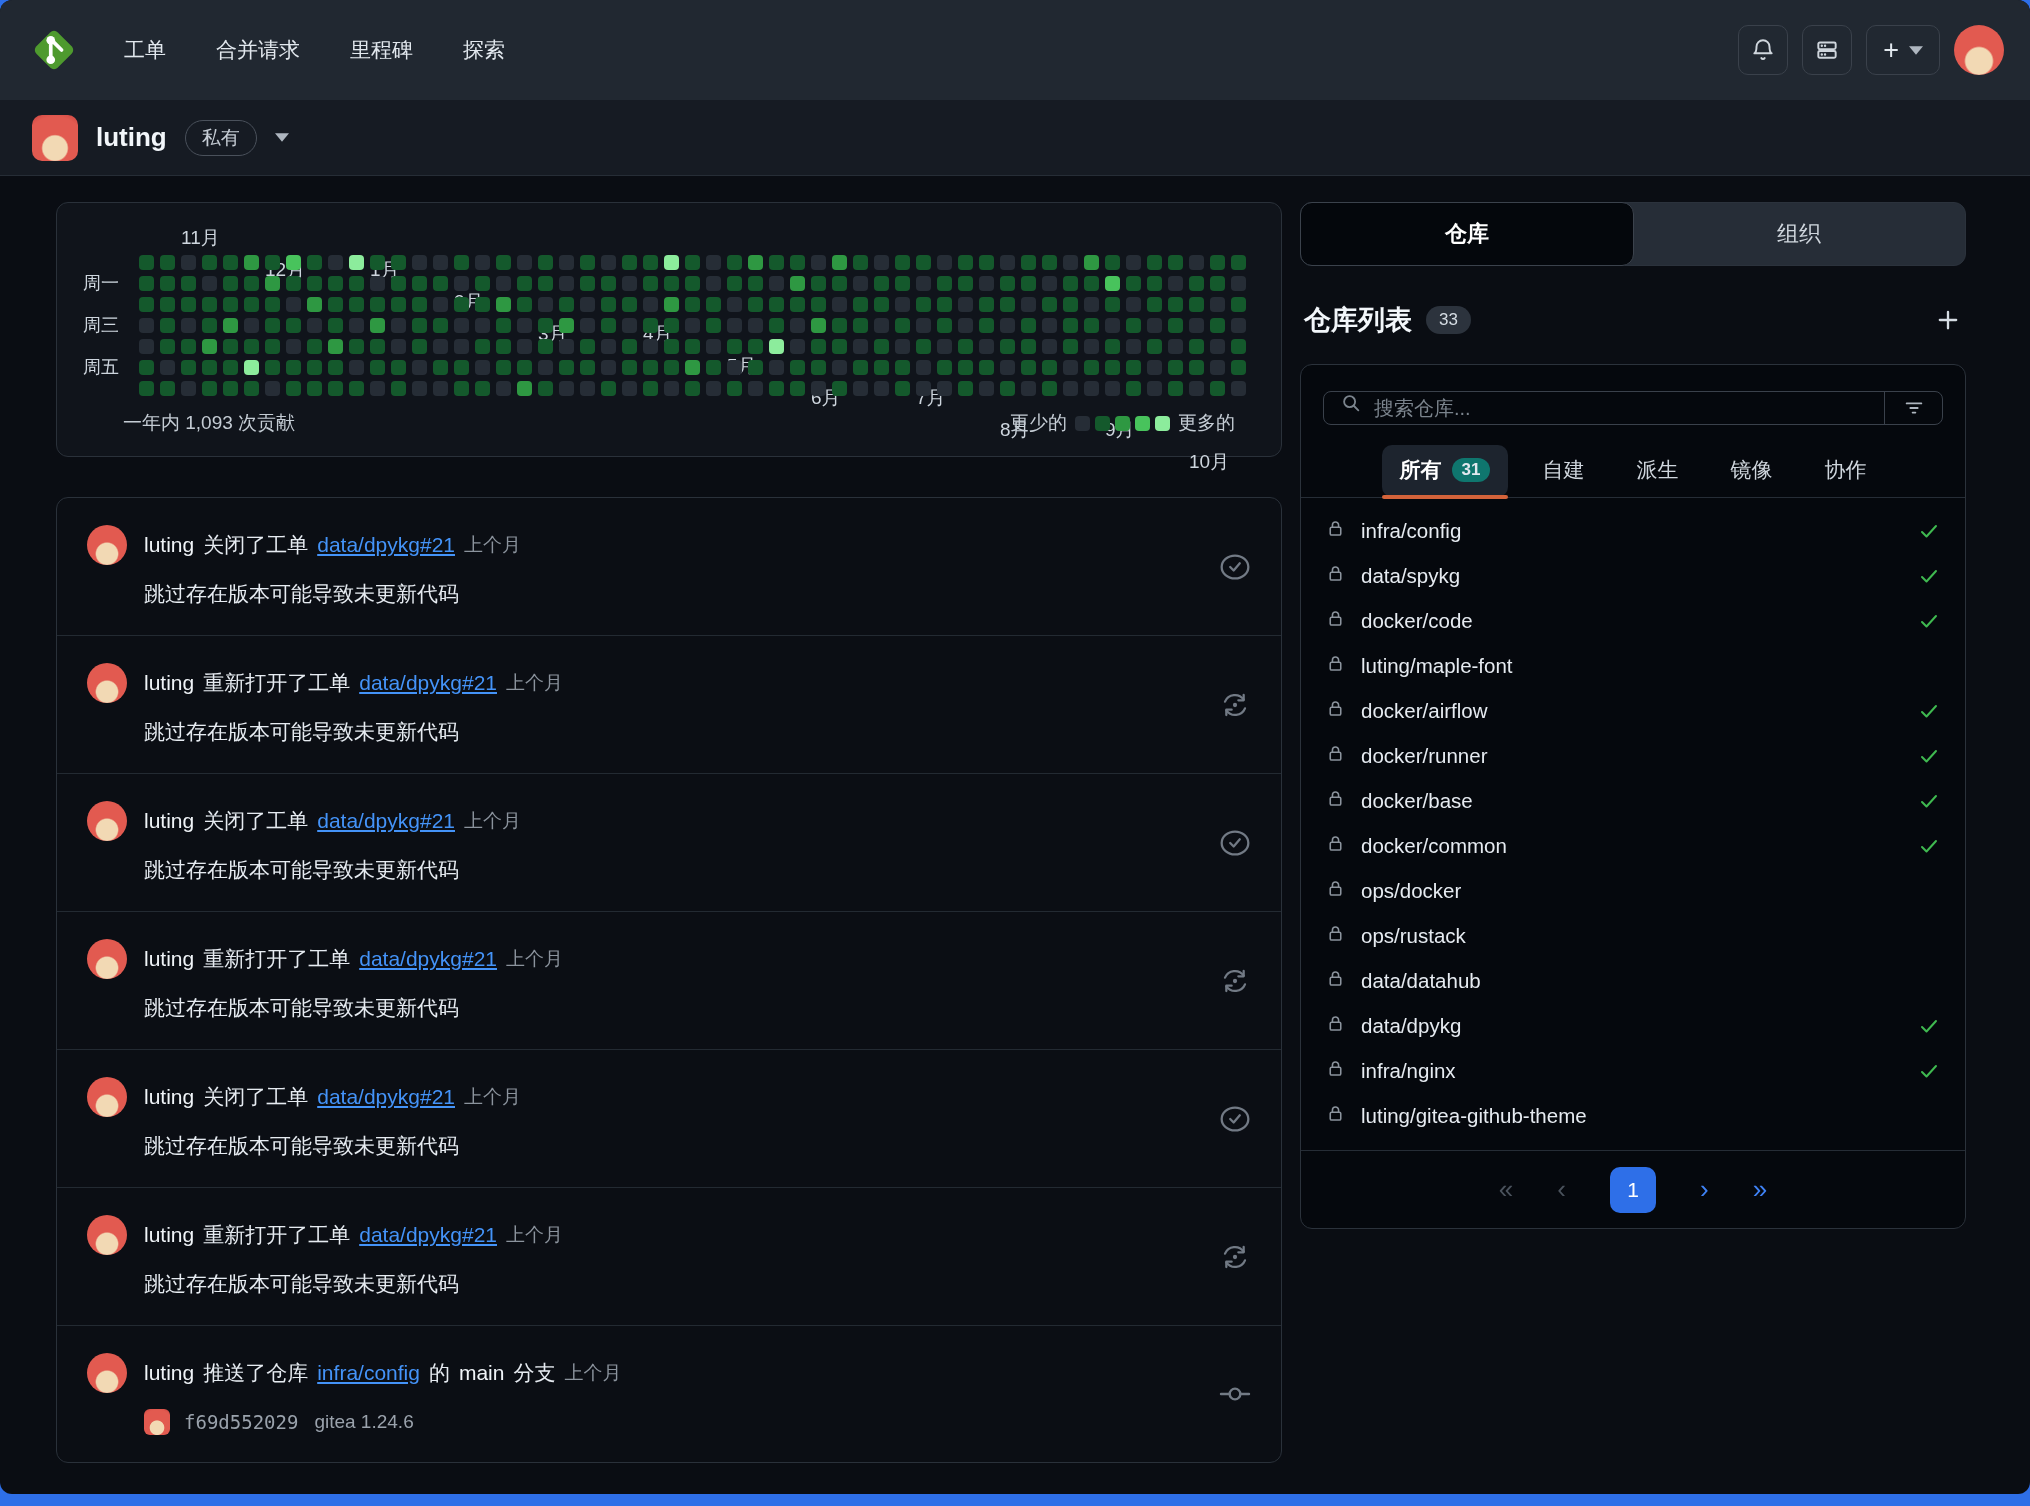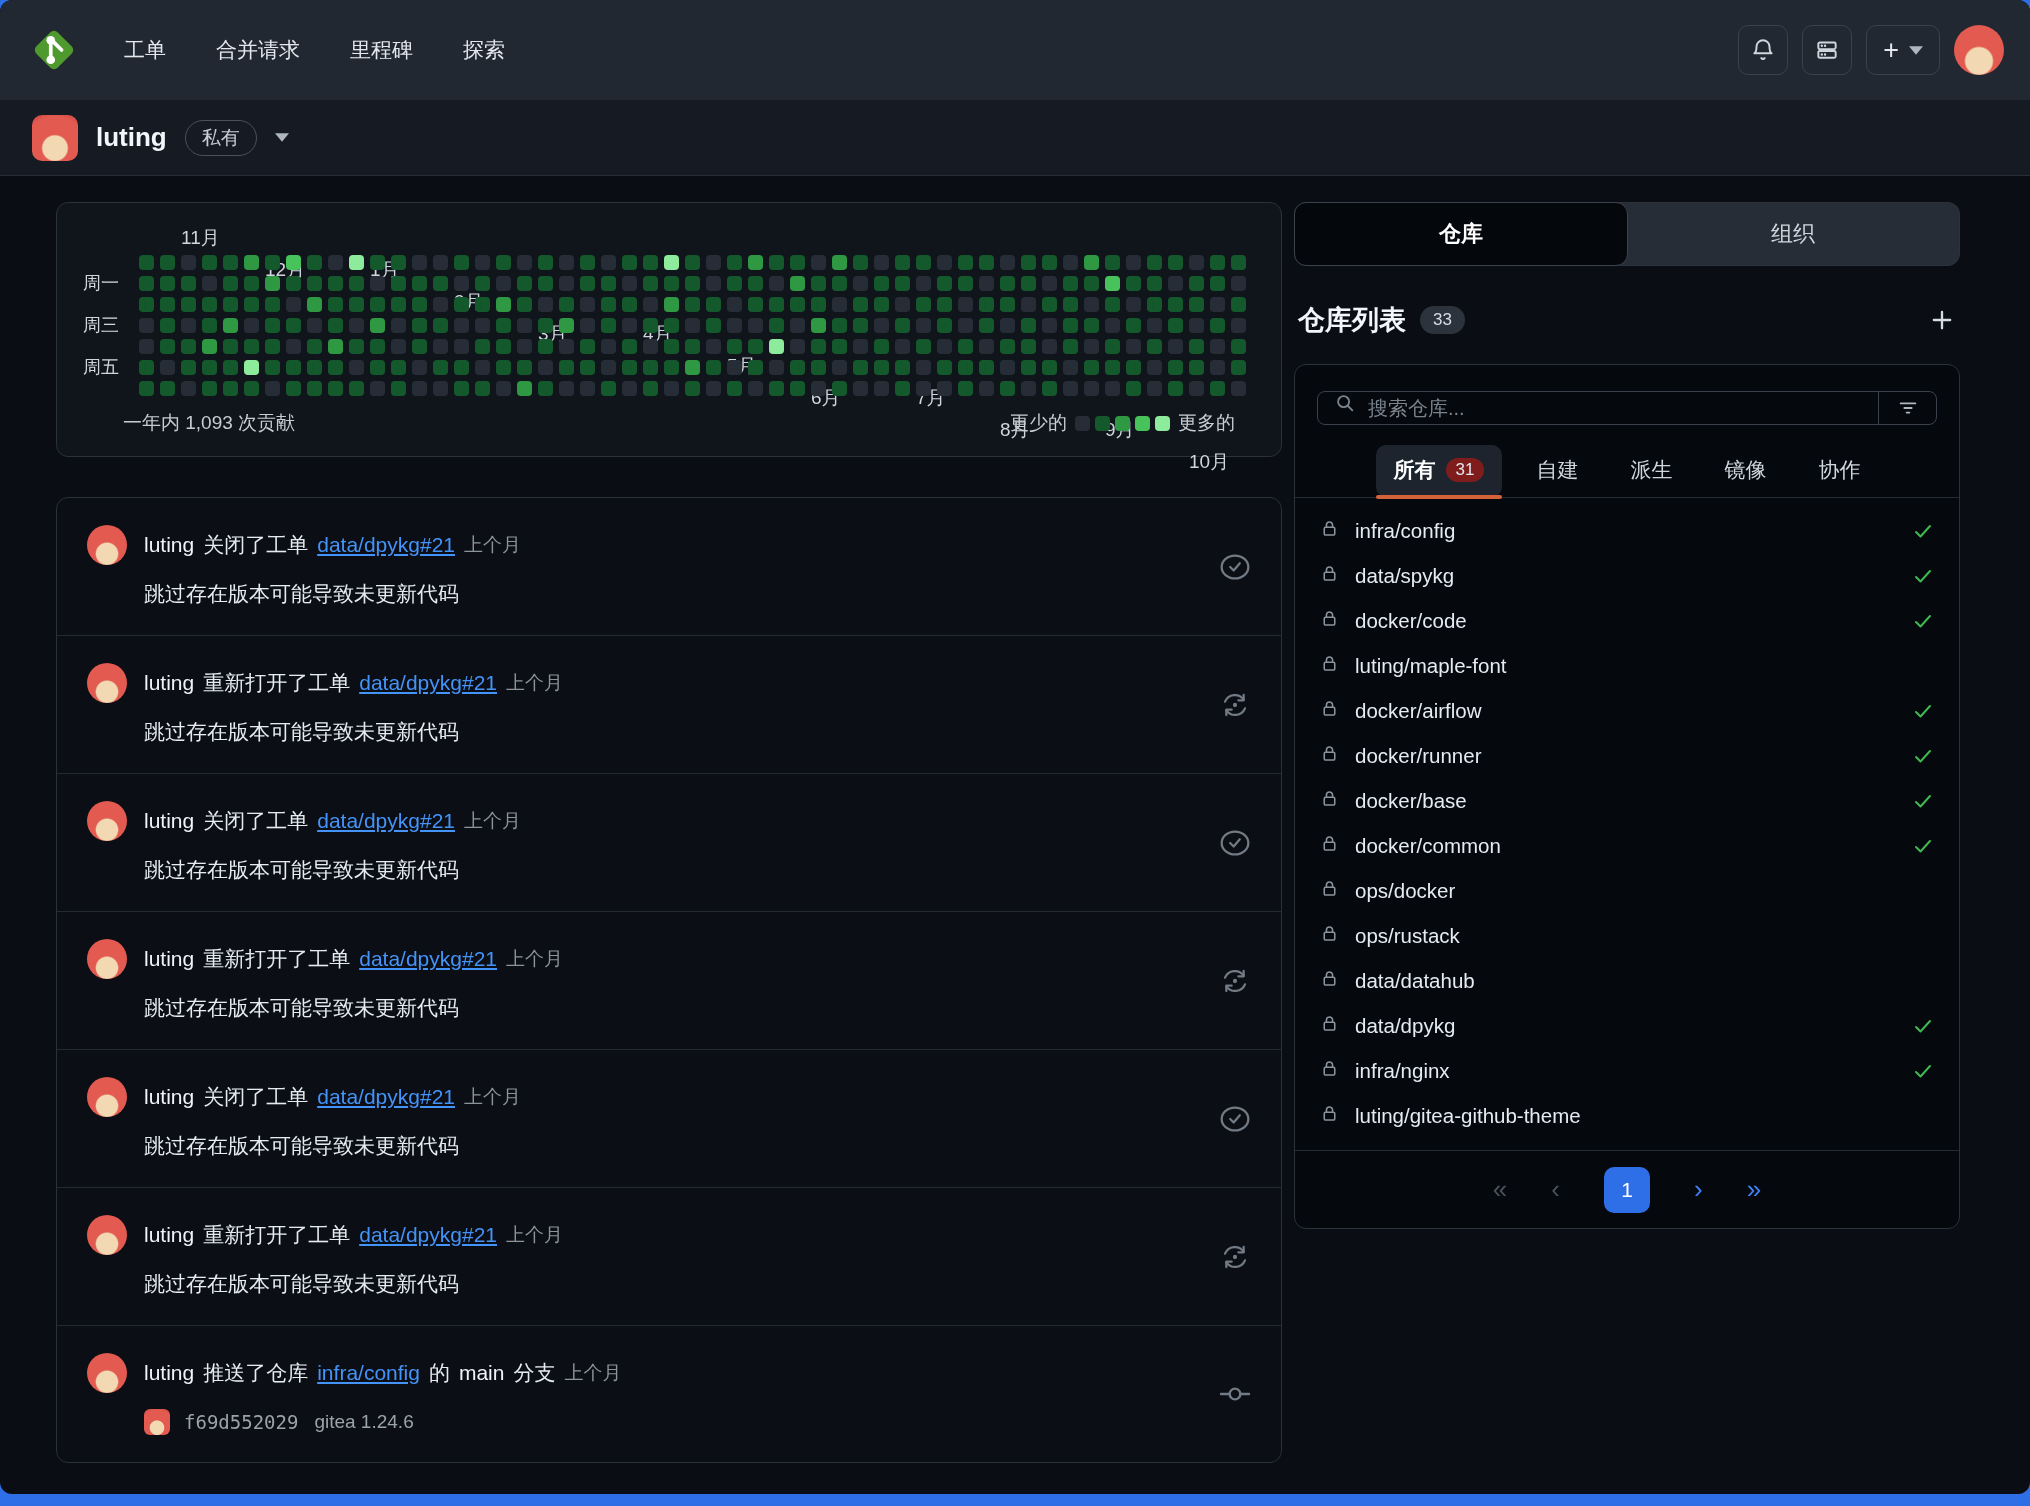--- a/index.html
+++ b/index.html
@@ -26,21 +26,21 @@
 
   
   .subheader { height:76px; background:#161b23; border-bottom:1px solid #262d36;
                display:flex; align-items:center; gap:18px; padding:0 32px; }
   .profile-avatar { width:46px; height:46px; border-radius:10px; cursor:pointer; }
   .username { font-size:26px; font-weight:700; color:#f2f6fa; }
   .badge-private { font-size:19px; color:#c6cdd5; border:1px solid #4a515b; border-radius:999px; padding:4px 16px; }
   .caret { width:14px; height:9px; fill:#aeb6bf; }
 
   
-  .content { display:flex; gap:12px; padding:26px 56px 0; }
+  .content { display:flex; gap:18px; padding:26px 56px 0; }
   .left-col { width:1226px; }
   .right-col { width:666px; }
   .card { background:#0b0e14; border:1px solid #2a313a; border-radius:12px; }
 
   
   .heatmap-card { background:#10141b; padding:22px 26px 16px; }
   .hm-months { display:grid; grid-template-columns:repeat(53,15px); gap:6px; margin-left:56px; height:26px; }
   .hm-months span { font-size:19px; color:#ced6de; white-space:nowrap; }
   .hm-body { display:flex; margin-top:4px; }
   .hm-weekdays { display:grid; grid-template-rows:repeat(7,15px); gap:6px; width:56px; }
@@ -91,22 +91,22 @@
   .filter-btn { width:58px; height:100%; background:transparent; border:none; border-left:1px solid #3a414b;
                 color:#aeb6bf; cursor:pointer; display:flex; align-items:center; justify-content:center; }
 
   .filter-tabs { display:flex; justify-content:center; align-items:flex-start; gap:16px; margin-top:20px;
                  border-bottom:1px solid #262d36; }
   .ftab { position:relative; padding:11px 18px 13px; font-size:21px; color:#cfd6dd; cursor:pointer;
           background:none; border:none; font-family:inherit; display:flex; align-items:center; }
   .ftab.active { background:#1d242e; border-radius:10px; color:#ffffff; font-weight:700; }
   .ftab.active::after { content:""; position:absolute; left:0; right:0; bottom:-2px; height:4px;
                         border-radius:2px; background:#d4633a; }
-  .ftab-badge { background:#7f1d1d; border-radius:999px; padding:2px 10px; font-size:17px; color:#e2e8ee;
-                margin-left:10px; font-weight:400; }
+  .ftab-badge { background:#0f766e; border-radius:999px; padding:2px 10px; font-size:17px; color:#e2e8ee;
+                margin-left:10px; font-weight:700; }
 
   .repo-list { padding:10px 0 6px; }
   .repo-row { display:flex; align-items:center; height:45px; padding:0 24px; cursor:pointer; }
   .repo-row .lock { color:#8b939d; margin-right:15px; flex:0 0 auto; }
   .repo-name { font-size:20.5px; color:#e6ebf1; }
   .repo-check { margin-left:auto; color:#3fb950; display:flex; }
 
   .pagination { border-top:1px solid #262d36; height:78px; display:flex; align-items:center;
                 justify-content:center; gap:44px; margin-top:6px; }
   .pg-nav { font-size:26px; background:none; border:none; cursor:pointer; font-family:inherit; }

